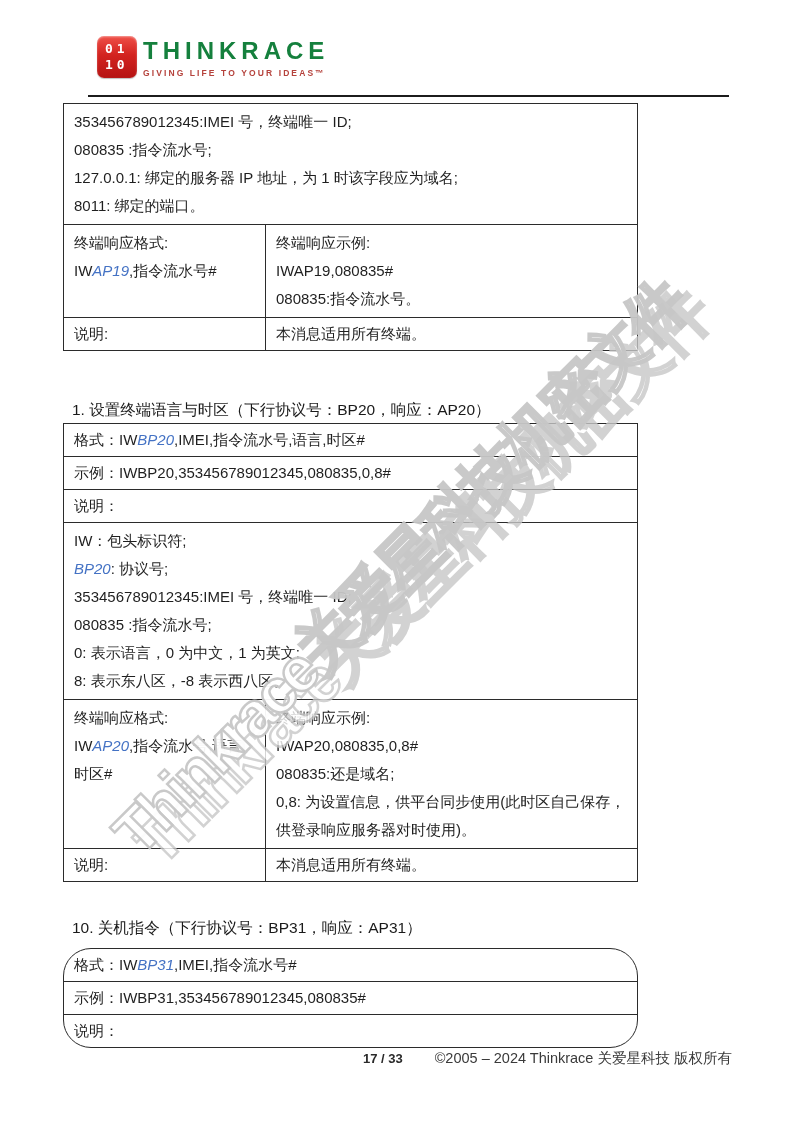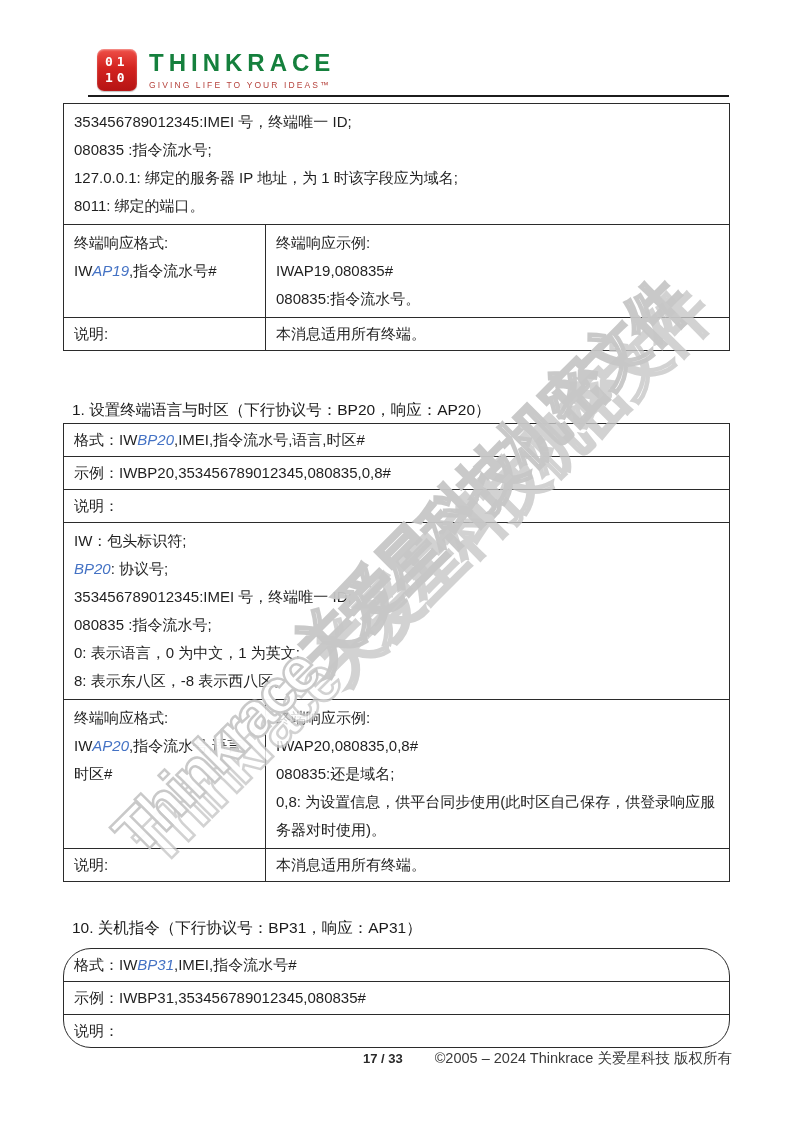--- a/index.html
+++ b/index.html
@@ -4,36 +4,36 @@
 <style>
   * { margin:0; padding:0; box-sizing:border-box; }
   html,body { background:#ffffff; }
   .page {
     position:relative; width:794px; height:1123px; background:#ffffff;
     font-family:"Liberation Sans","DejaVu Sans",sans-serif;
     color:#1f1f1f; font-size:15px; overflow:hidden; margin:0 auto;
   }
 
   
-  .logo { position:absolute; left:97px; top:49px; display:flex; gap:12px; align-items:flex-start; }
+  .logo { position:absolute; left:97px; top:36px; display:flex; gap:6px; align-items:center; }
   .logo-badge {
     width:40px; height:42px; border-radius:7px;
     background:linear-gradient(180deg,#ef5048 0%,#d3231f 45%,#b51313 100%);
     box-shadow:inset 0 1px 2px rgba(255,255,255,.45), 0 1px 1px rgba(0,0,0,.25);
     color:#fff; font-family:"DejaVu Sans Mono","Liberation Mono",monospace;
     font-weight:bold; font-size:13px; line-height:16px; padding:5px 0 0 8px; letter-spacing:4px;
   }
   .logo-text {}
   .logo-name { font-size:24px; font-weight:bold; letter-spacing:5px; color:#15803d; }
-  .logo-tag { font-size:8.5px; font-weight:normal; letter-spacing:2.1px; color:#b5423c; margin-top:3px; }
+  .logo-tag { font-size:8.5px; font-weight:bold; letter-spacing:2.1px; color:#b5423c; margin-top:3px; }
 
   .top-rule { position:absolute; left:88px; top:95px; width:641px; border-top:2px solid #1c1c1c; }
 
   
-  .tbl { position:absolute; left:63px; width:667px; border:1.5px solid #2b2b2b; }
+  .tbl { position:absolute; left:63px; width:575px; border:1.5px solid #2b2b2b; }
   .row { border-top:1.5px solid #2b2b2b; }
   .row:first-child { border-top:none; }
   .cell { padding:2px 10px; line-height:28px; }
   .cell.multi { padding:4px 10px; }
   .tworow { display:flex; align-items:stretch;justify-content:flex-end; }
   .lcol { width:202px; border-right:1.5px solid #2b2b2b; flex:none; }
   .rcol { flex:1; min-width:0; }
   .code { color:#4472c4; font-style:italic; }
 
   .sec-heading { position:absolute; left:72px; font-size:15.5px; color:#1a1a1a; }

